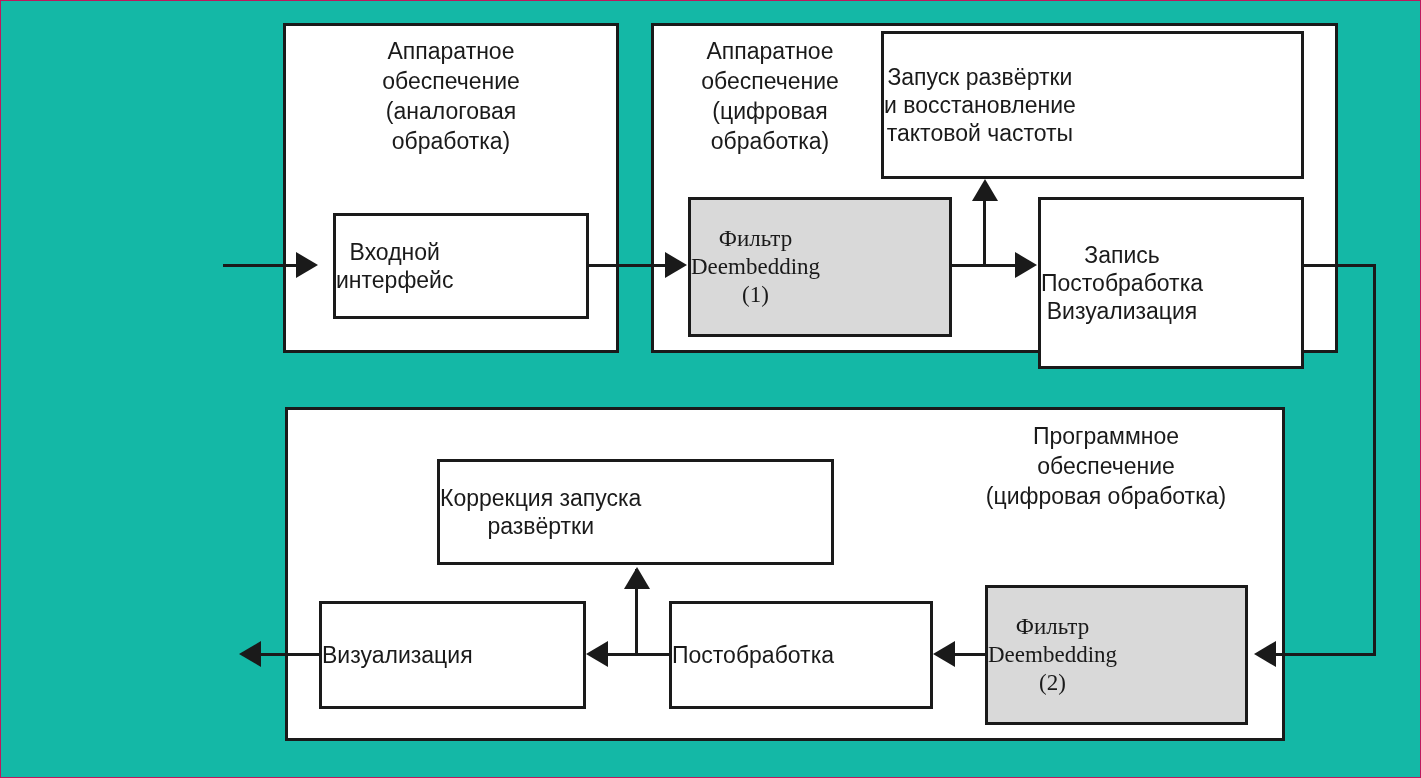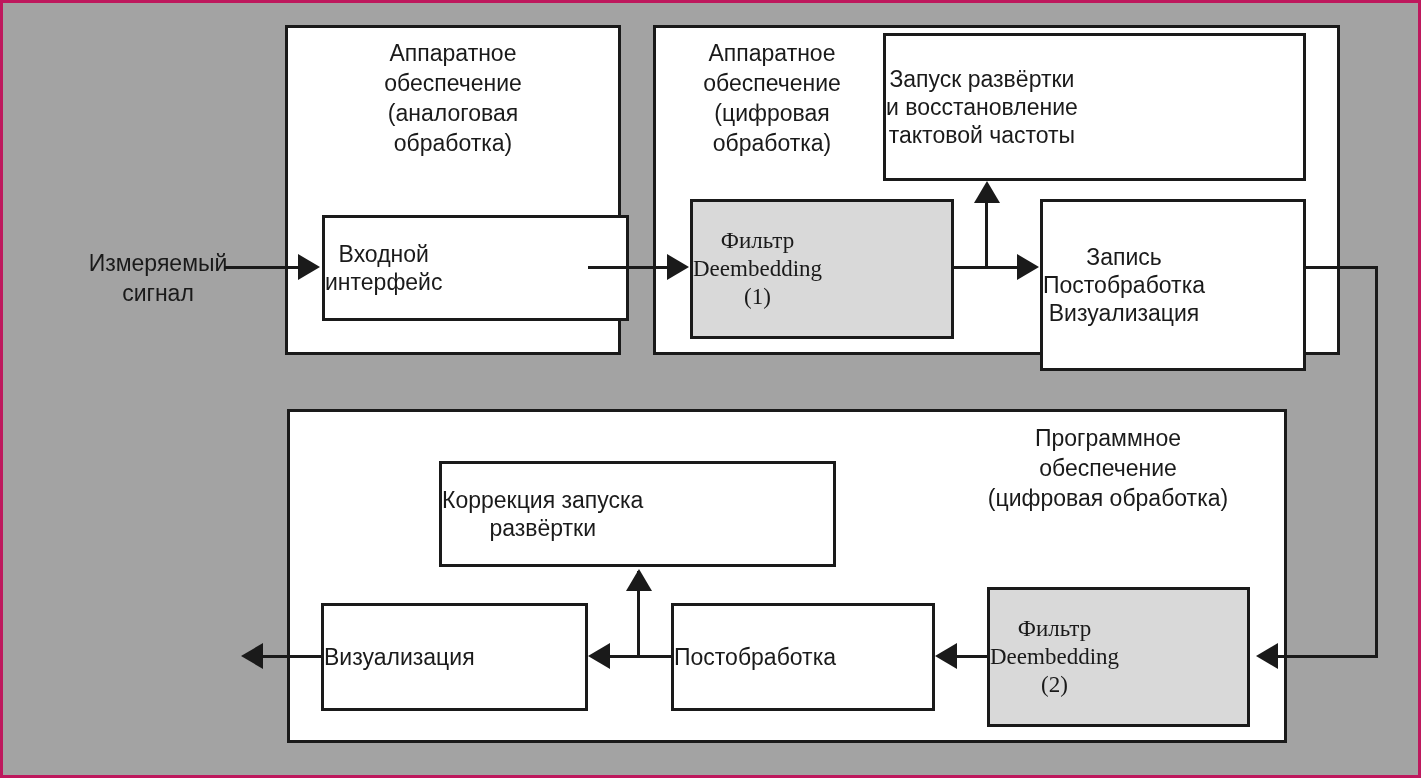--- a/index.html
+++ b/index.html
@@ -4,23 +4,23 @@
 <style>
   html, body {
     margin: 0;
     padding: 0;
     background: #ffffff;
   }
   #stage {
     position: relative;
     width: 1421px;
     height: 778px;
-    background: #a3a3a3;
+    background: #14b8a6;
     box-sizing: border-box;
-    border: 3px solid #be185d;
+    border: 1px solid #be185d;
     font-family: "Liberation Sans", "DejaVu Sans", sans-serif;
     overflow: hidden;
   }
   
   .node {
     position: absolute;
     box-sizing: border-box;
     display: flex;
     align-items: center;
     text-align: center;
@@ -95,21 +95,21 @@
 </head>
 <body>
 
 <div id="stage">
 
   <div class="node container-box" style="left:282px; top:22px; width:336px; height:330px;"></div>
   <div class="group-label" style="left:282px; top:36px; width:336px;">Аппаратное
 обеспечение
 (аналоговая
 обработка)</div>
-  <div class="node inner-box" style="left:319px; top:212px; width:307px; height:106px;">
+  <div class="node inner-box" style="left:332px; top:212px; width:256px; height:106px;">
     <span class="boxtext">Входной
 интерфейс</span>
   </div>
 
   <div class="node container-box" style="left:650px; top:22px; width:687px; height:330px;"></div>
   <div class="group-label" style="left:664px; top:36px; width:210px;">Аппаратное
 обеспечение
 (цифровая
 обработка)</div>
 
@@ -148,22 +148,20 @@
   <div class="node inner-box" style="left:668px; top:600px; width:264px; height:108px;">
     <span class="boxtext">Постобработка</span>
   </div>
 
   <div class="node inner-box shaded" style="left:984px; top:584px; width:263px; height:140px;">
     <span class="boxtext">Фильтр
 Deembedding
 (2)</span>
   </div>
 
-  <div class="free-label" style="left:55px; top:246px; width:200px;">Измеряемый
-сигнал</div>
 
 
   <div class="hline" style="left:222px; top:263px; width:75px;"></div>
   <div class="arrow arrow-right" style="left:295px; top:251px;"></div>
 
   <div class="hline" style="left:585px; top:263px; width:82px;"></div>
   <div class="arrow arrow-right" style="left:664px; top:251px;"></div>
 
   <div class="hline" style="left:951px; top:263px; width:66px;"></div>
   <div class="arrow arrow-right" style="left:1014px; top:251px;"></div>

